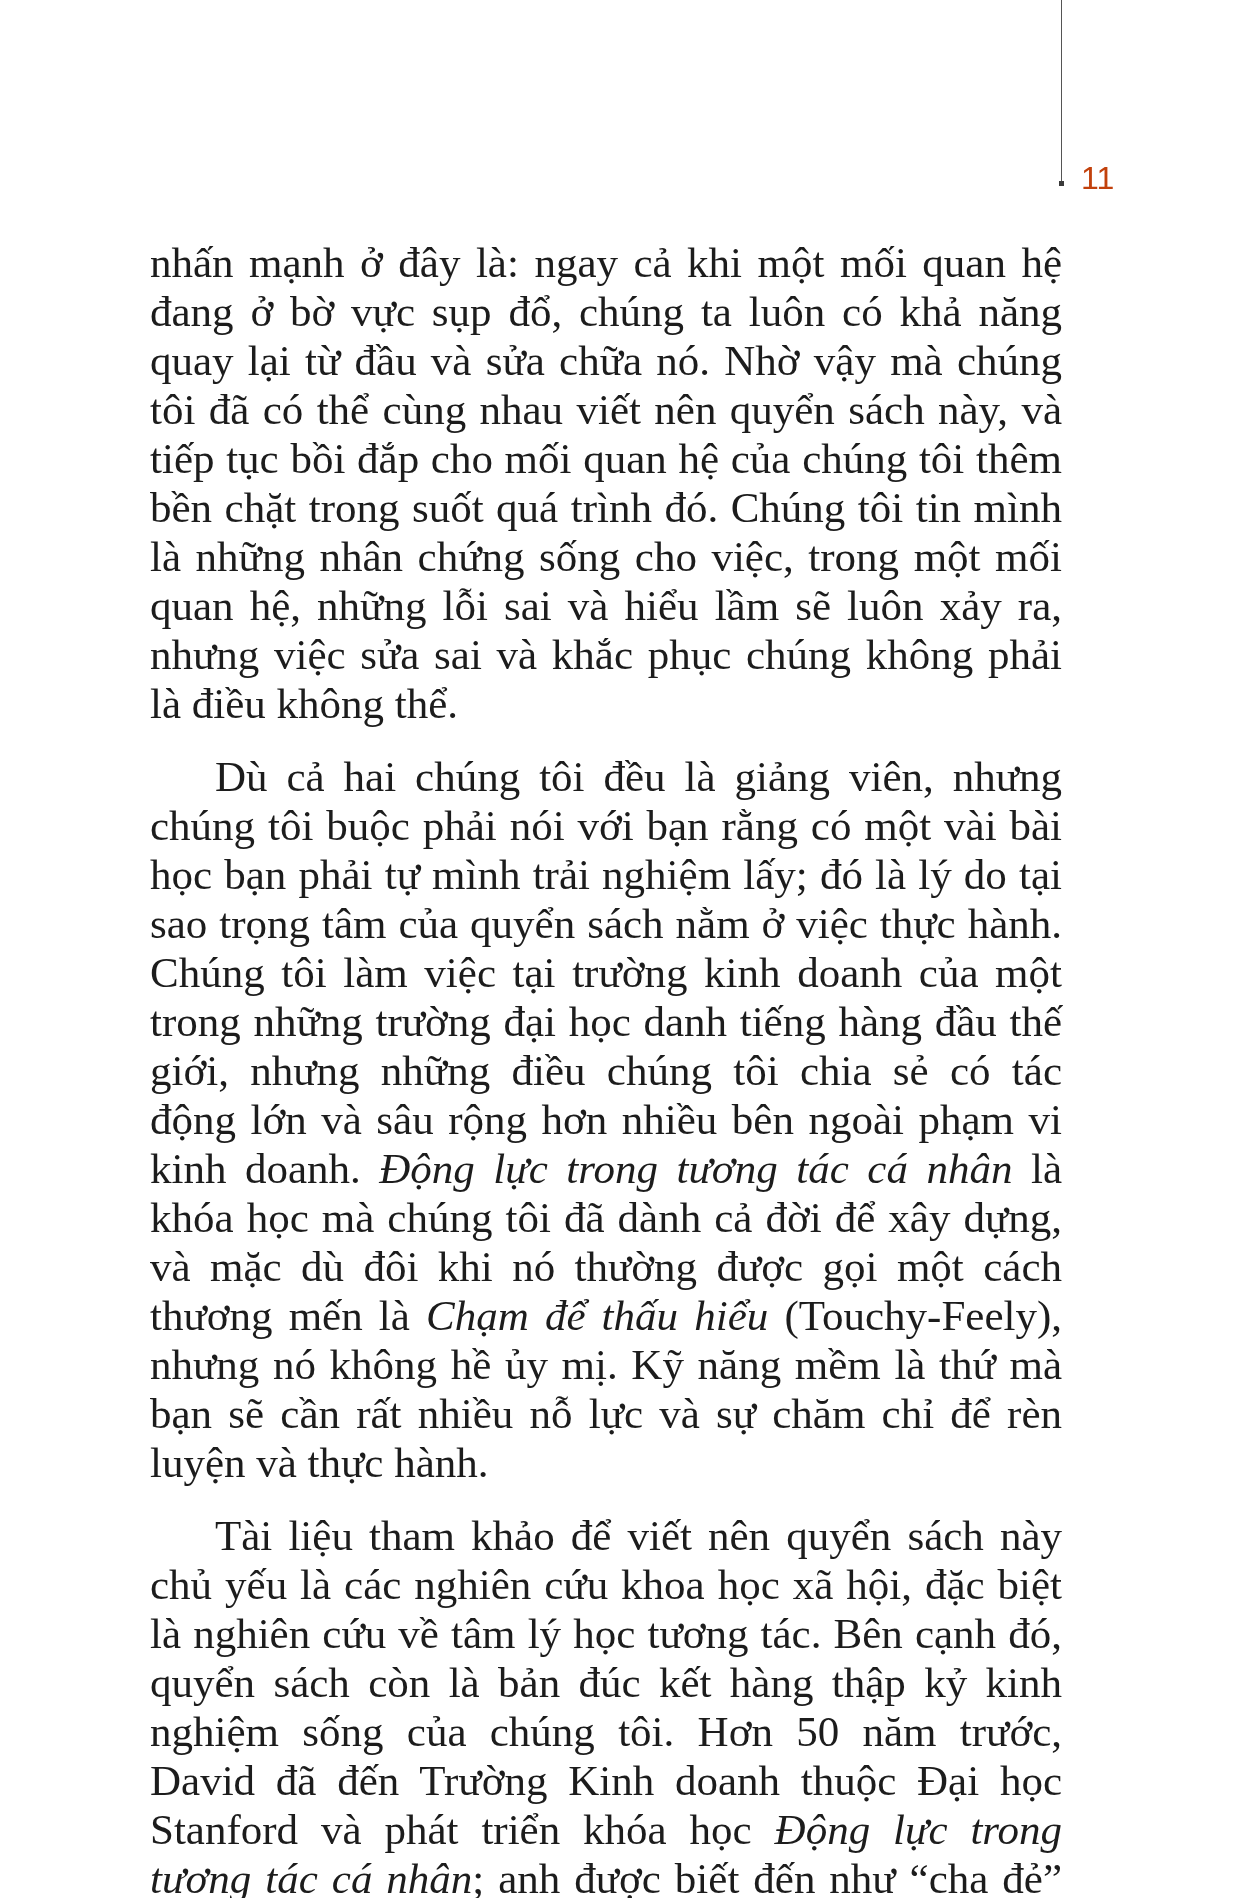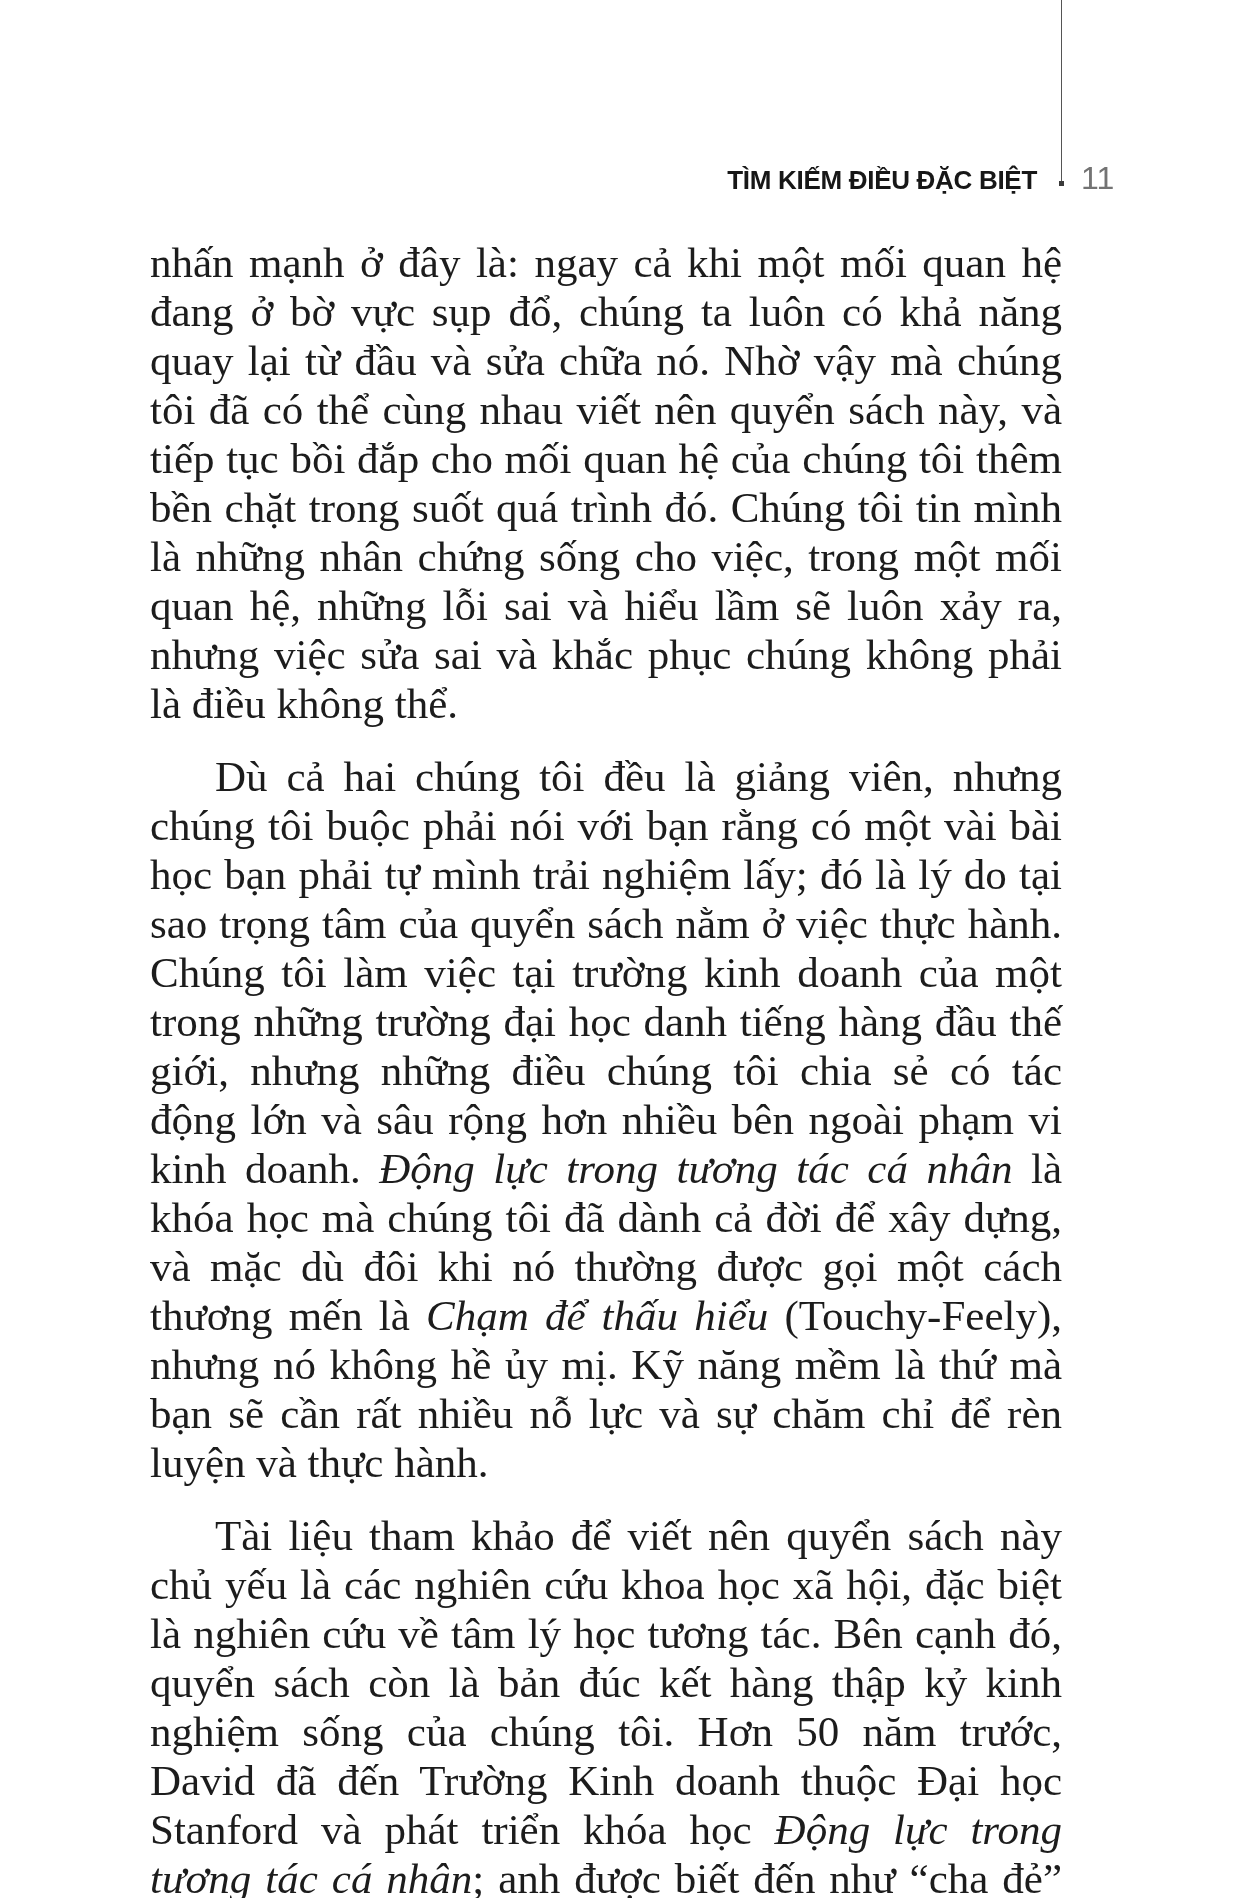--- a/index.html
+++ b/index.html
@@ -44,21 +44,21 @@
     height: 5px;
     background: #3a3a3a;
   }
   .page-number {
     position: absolute;
     top: 160px;
     left: 1081px;
     font-family: "Liberation Sans", "DejaVu Sans", sans-serif;
     font-weight: normal;
     font-size: 32px;
-    color: #737373;
+    color: #c2410c;
   }
   
   .body-text {
     position: absolute;
     left: 150px;
     top: 238px;
     width: 912px;
     font-size: 43px;
     line-height: 49px;
     color: #1c1c1c;
@@ -77,21 +77,20 @@
   .body-text em {
     font-style: italic;
     font-family: inherit;
   }
 </style>
 </head>
 <body>
 
 <div class="page">
 
-  <span class="running-title">TÌM KIẾM ĐIỀU ĐẶC BIỆT</span>
 
   <div class="header-rule">
     <span class="rule-end-dot"></span>
   </div>
 
   <span class="page-number">11</span>
 
   <main class="body-text" id="paragraphs">
       <p><span>nhấn mạnh ở đây là: ngay cả khi một mối quan hệ đang ở bờ vực sụp đổ, chúng ta luôn có khả năng quay lại từ đầu và sửa chữa nó. Nhờ vậy mà chúng tôi đã có thể cùng nhau viết nên quyển sách này, và tiếp tục bồi đắp cho mối quan hệ của chúng tôi thêm bền chặt trong suốt quá trình đó. Chúng tôi tin mình là những nhân chứng sống cho việc, trong một mối quan hệ, những lỗi sai và hiểu lầm sẽ luôn xảy ra, nhưng việc sửa sai và khắc phục chúng không phải là điều không thể.</span></p>
       <p class="indent"><span>Dù cả hai chúng tôi đều là giảng viên, nhưng chúng tôi buộc phải nói với bạn rằng có một vài bài học bạn phải tự mình trải nghiệm lấy; đó là lý do tại sao trọng tâm của quyển sách nằm ở việc thực hành. Chúng tôi làm việc tại trường kinh doanh của một trong những trường đại học danh tiếng hàng đầu thế giới, nhưng những điều chúng tôi chia sẻ có tác động lớn và sâu rộng hơn nhiều bên ngoài phạm vi kinh doanh. </span><em>Động lực trong tương tác cá nhân</em><span> là khóa học mà chúng tôi đã dành cả đời để xây dựng, và mặc dù đôi khi nó thường được gọi một cách thương mến là </span><em>Chạm để thấu hiểu</em><span> (Touchy-Feely), nhưng nó không hề ủy mị. Kỹ năng mềm là thứ mà bạn sẽ cần rất nhiều nỗ lực và sự chăm chỉ để rèn luyện và thực hành.</span></p>

